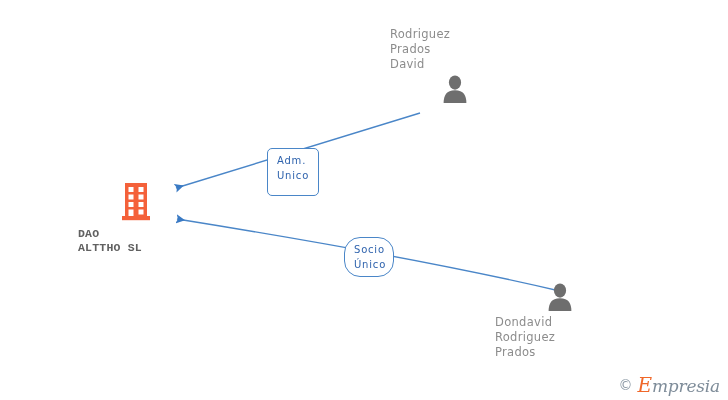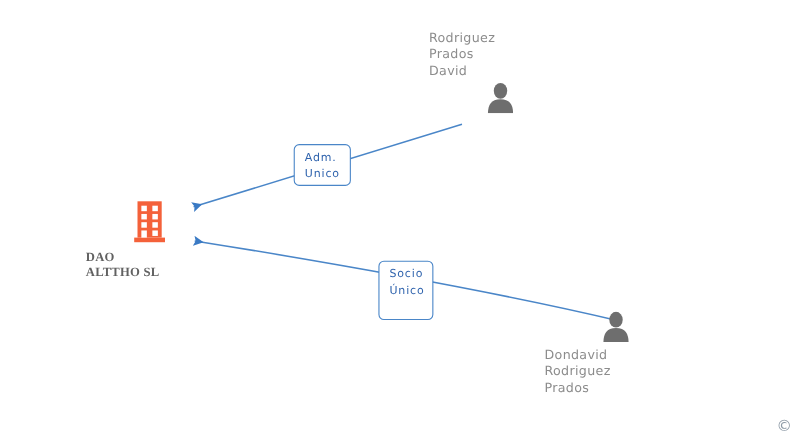--- a/index.html
+++ b/index.html
@@ -34,21 +34,21 @@
     left: 78px;
     top: 182px;
     width: 116px;
   }
   .building-icon {
     display: block;
     margin: 0 auto;
   }
   .company-label {
     margin-top: 5px;
-    font-family: Liberation Serif, serif;
+    font-family: Liberation Mono, monospace;
     font-size: 11.5px;
     font-weight: bold;
     line-height: 14px;
     color: #616161;
     letter-spacing: 0.2px;
     white-space: pre-line;
   }
 
   
   .person-node {
@@ -88,29 +88,30 @@
     font-size: 10px;
     line-height: 15px;
     letter-spacing: 0.8px;
     text-align: left;
     padding: 4px 8px 5px 9px;
     white-space: pre-line;
     box-sizing: border-box;
   }
   .label-adm {
     left: 267px;
-    top: 131px;
+    top: 148px;
     width: 52px;
-    height: 38px;
+    height: 48px;
   }
   .label-socio {
     left: 344px;
     top: 237px;
     width: 50px;
-    height: 54px;
+    height: 40px;
+    border-radius: 16px;
   }
 
   
   .watermark {
     position: absolute;
     right: 8px;
     bottom: 5px;
     display: flex;
     align-items: center;
     gap: 5px;
@@ -189,15 +190,16 @@
   </div>
 
   <div class="edge-label label-adm">Adm.
 Unico</div>
 
   <div class="edge-label label-socio">Socio
 Único</div>
 
   <div class="watermark">
     <span class="wm-copy">©</span>
+    <span class="wm-word"><span class="wm-e">E</span><span>mpresia</span></span>
   </div>
 
 </div>
 
 </body></html>

